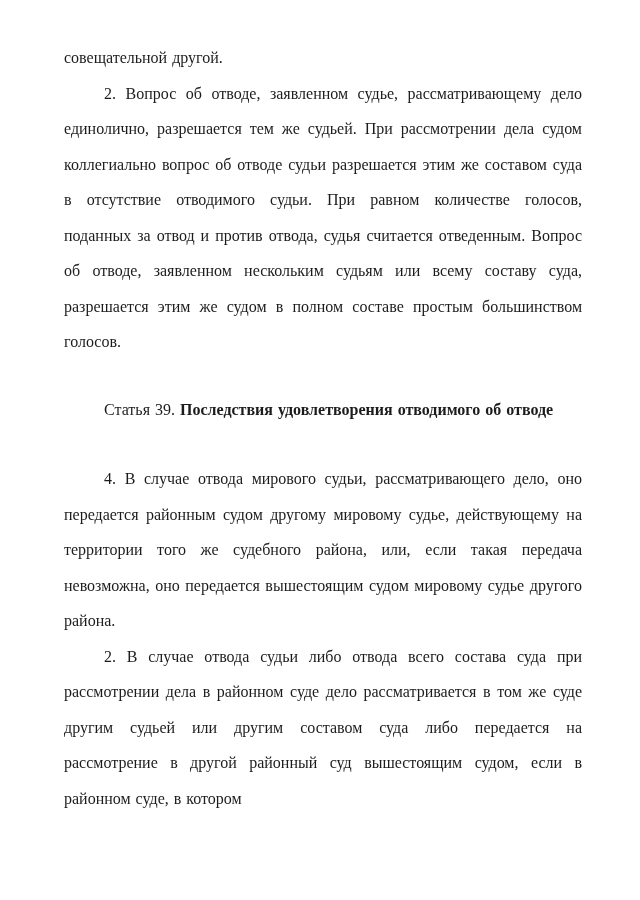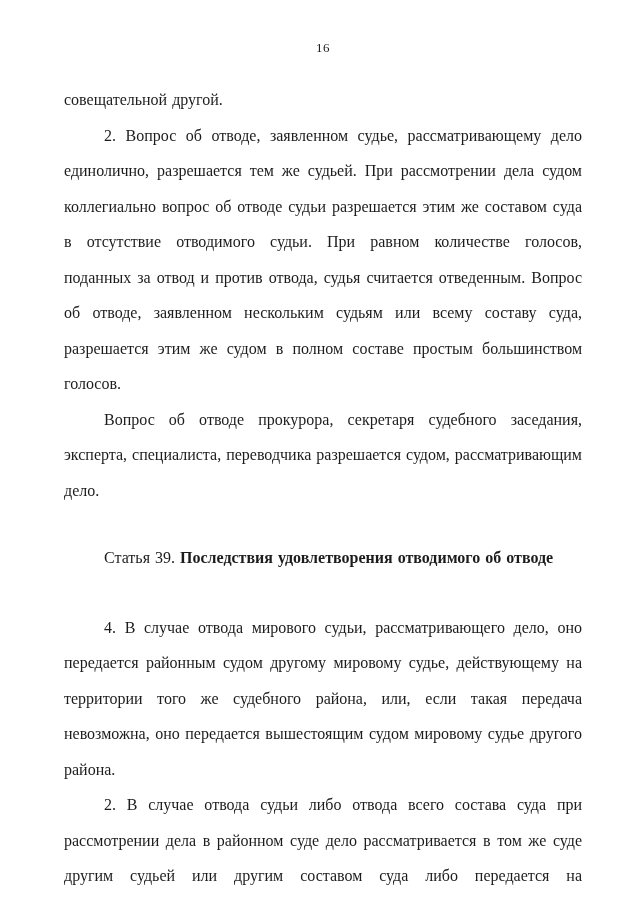--- a/index.html
+++ b/index.html
@@ -46,27 +46,25 @@
   }
   .heading b {
     font-weight: bold;
   }
 </style>
 </head>
 <body>
 
 <div class="page">
 
-  <div class="page-number">16</div>
 
   <p class="para no-indent">совещательной другой.</p>
 
   <p class="para">2. Вопрос об отводе, заявленном судье, рассматривающему дело единолично, разрешается тем же судьей. При рассмотрении дела судом коллегиально вопрос об отводе судьи разрешается этим же составом суда в отсутствие отводимого судьи. При равном количестве голосов, поданных за отвод и против отвода, судья считается отведенным. Вопрос об отводе, заявленном нескольким судьям или всему составу суда, разрешается этим же судом в полном составе простым большинством голосов.</p>
 
-  <p class="para">Вопрос об отводе прокурора, секретаря судебного заседания, эксперта, специалиста, переводчика разрешается судом, рассматривающим дело.</p>
 
   <p class="para heading"><span>Статья 39. </span><b>Последствия удовлетворения отводимого об отводе</b></p>
 
   <p class="para">4. В случае отвода мирового судьи, рассматривающего дело, оно передается районным судом другому мировому судье, действующему на территории того же судебного района, или, если такая передача невозможна, оно передается вышестоящим судом мировому судье другого района.</p>
 
   <p class="para">2. В случае отвода судьи либо отвода всего состава суда при рассмотрении дела в районном суде дело рассматривается в том же суде другим судьей или другим составом суда либо передается на рассмотрение в другой районный суд вышестоящим судом, если в районном суде, в котором</p>
 
 </div>
 
 </body></html>

